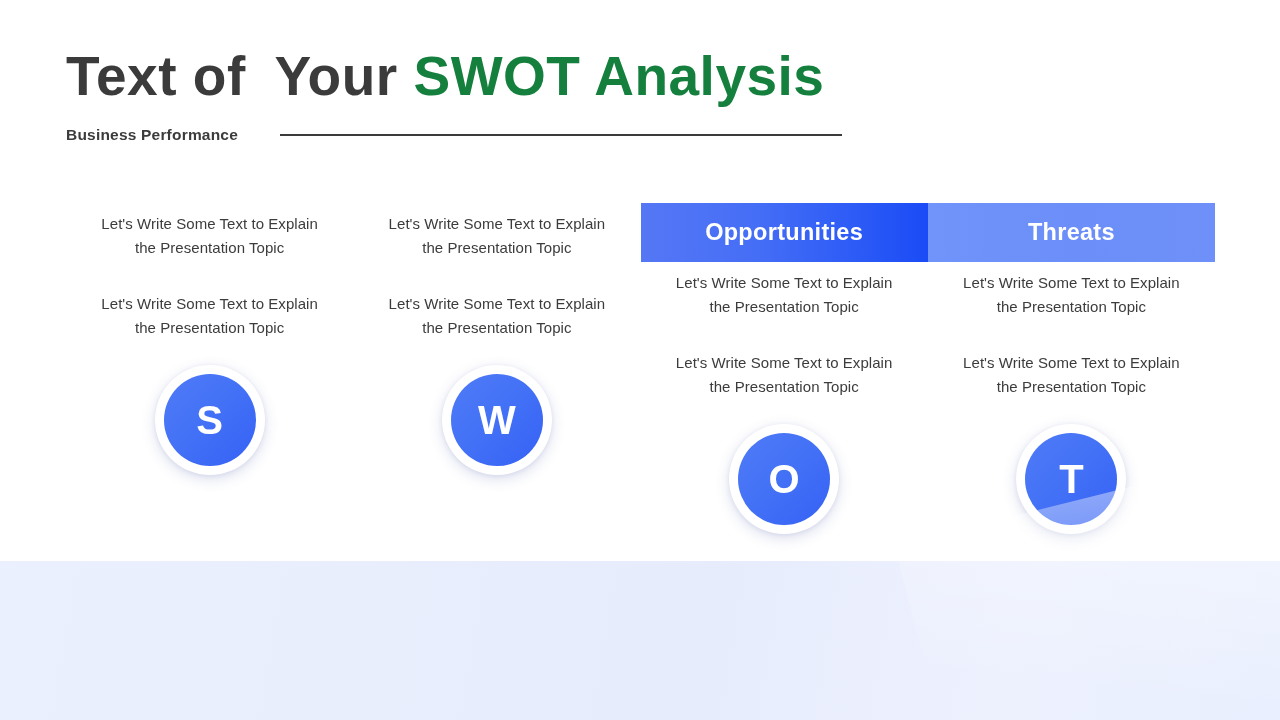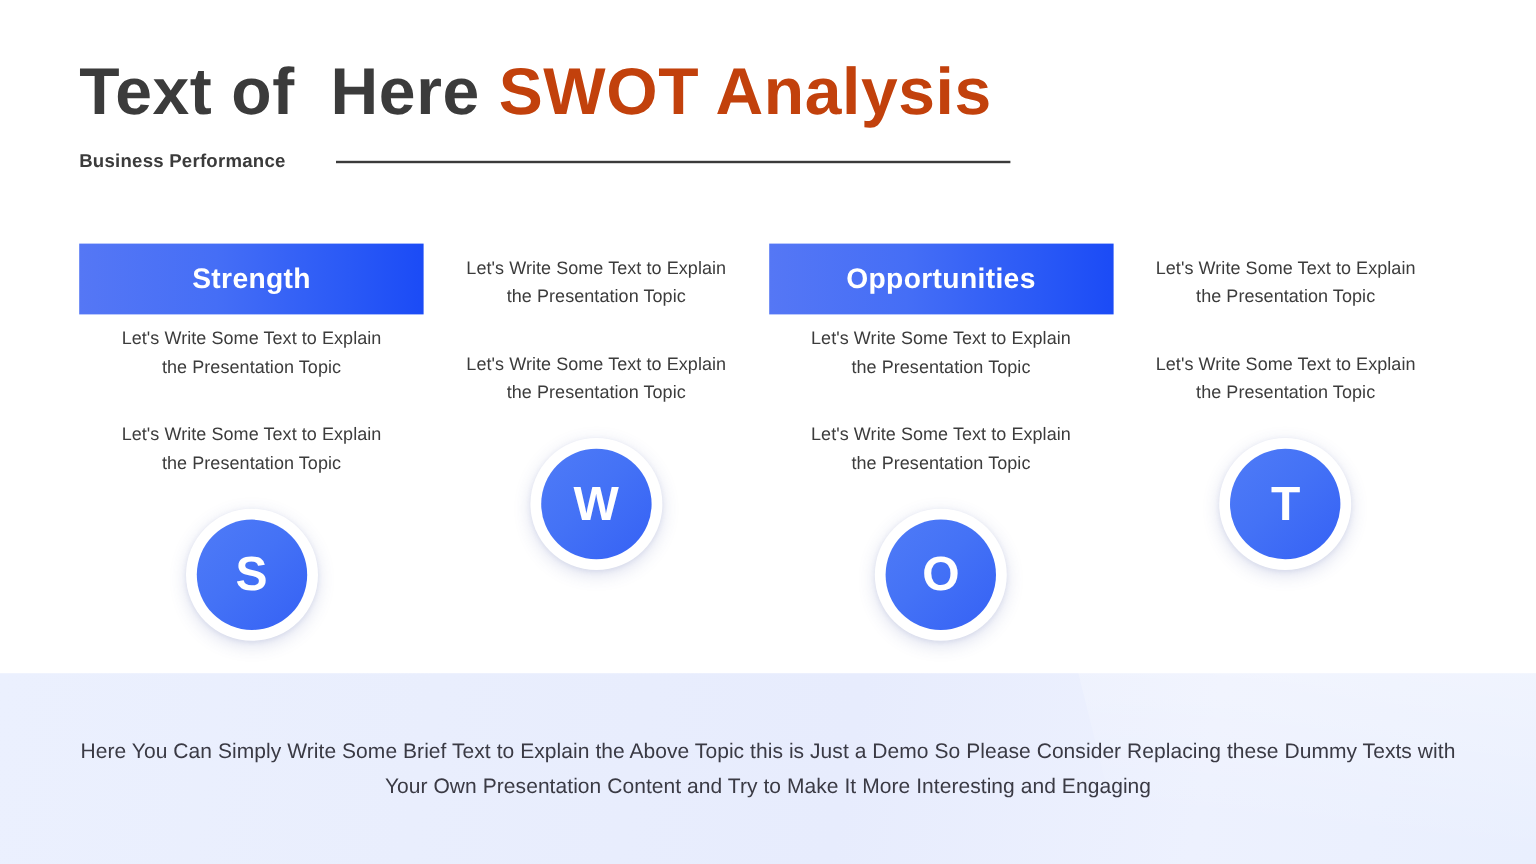--- a/index.html
+++ b/index.html
@@ -30,21 +30,21 @@
   }
   .title {
     font-size: 55px;
     font-weight: bold;
     letter-spacing: 0.5px;
     line-height: 1.05;
     color: #3b3b3b;
     white-space: nowrap;
   }
   .title .accent {
-    color: #c2410c;
+    color: #15803d;
   }
   .title .sp {
     display: inline-block;
     width: 14px;
   }
 
   .subtitle-row {
     display: flex;
     align-items: center;
     margin-top: 20px;
@@ -177,33 +177,32 @@
   }
 </style>
 </head>
 <body>
 
 <div class="slide">
 
   <div class="header">
     <div class="title">
       <span>Text of</span><span class="sp"></span>
-      <span>Here</span>
+      <span>Your</span>
       <span class="accent">SWOT Analysis</span>
     </div>
     <div class="subtitle-row">
       <div class="subtitle">Business Performance</div>
       <div class="subtitle-rule"></div>
     </div>
   </div>
 
   <div class="columns">
 
     <div class="column">
-      <div class="col-header dark">Strength</div>
       <div class="col-body">
         <div class="para">Let's Write Some Text to Explain the Presentation Topic</div>
         <div class="para">Let's Write Some Text to Explain the Presentation Topic</div>
         <div class="badge-wrap">
           <div class="badge">S</div>
         </div>
       </div>
     </div>
 
     <div class="column">
@@ -221,29 +220,29 @@
       <div class="col-body">
         <div class="para">Let's Write Some Text to Explain the Presentation Topic</div>
         <div class="para">Let's Write Some Text to Explain the Presentation Topic</div>
         <div class="badge-wrap">
           <div class="badge">O</div>
         </div>
       </div>
     </div>
 
     <div class="column">
+      <div class="col-header light">Threats</div>
       <div class="col-body">
         <div class="para">Let's Write Some Text to Explain the Presentation Topic</div>
         <div class="para">Let's Write Some Text to Explain the Presentation Topic</div>
         <div class="badge-wrap">
           <div class="badge">T</div>
         </div>
       </div>
     </div>
 
   </div>
 
   <div class="footer">
     <div class="footer-glow"></div>
-    <div class="footer-text">Here You Can Simply Write Some Brief Text to Explain the Above Topic this is Just a Demo So Please Consider Replacing these Dummy Texts with Your Own Presentation Content and Try to Make It More Interesting and Engaging</div>
   </div>
 
 </div>
 
 </body></html>

